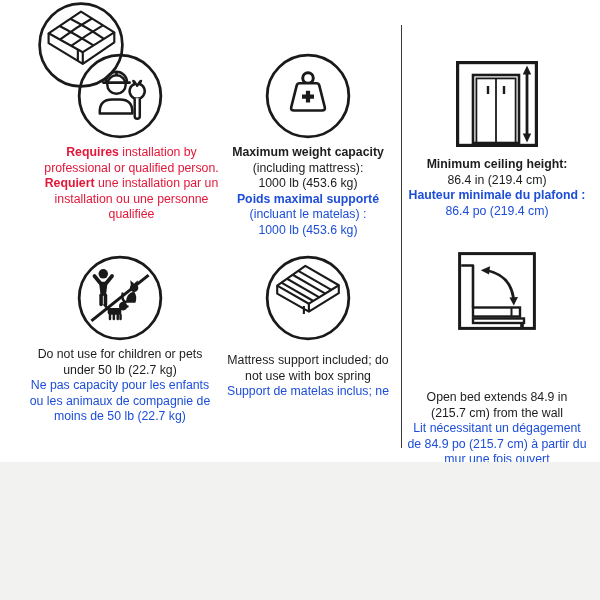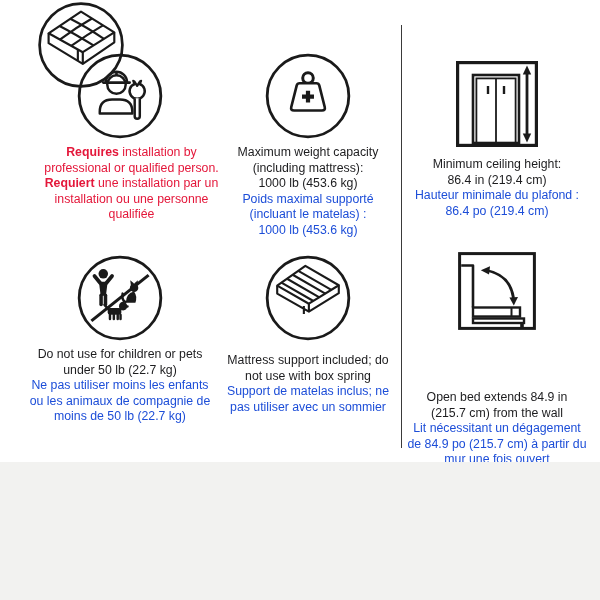--- a/index.html
+++ b/index.html
@@ -2,21 +2,21 @@
 <html><head>
 <meta charset="utf-8">
 <style>
   html,body{margin:0;padding:0;background:#fff;}
   .stage{position:relative;width:600px;height:600px;background:#ffffff;overflow:hidden;
          font-family:"Liberation Sans",sans-serif;color:#1d1d1f;}
   .cell{position:absolute;display:flex;flex-direction:column;align-items:center;text-align:center;}
   .cell svg{display:block;}
   .txt{font-size:12.3px;line-height:15.5px;}
   .ln{white-space:nowrap;}
-  .b{font-weight:normal;}
+  .b{font-weight:bold;}
   .gray{color:#1d4ed8;}
   .red{color:#e4173a;margin-left:23px;}
   .red b{font-weight:bold;}
   .vdivider{position:absolute;left:401px;top:25px;width:1px;height:423px;background:#3a3a3a;}
   .bottom{position:absolute;left:0;top:462px;width:600px;height:138px;background:#f2f2f0;}
   .ic{stroke:#1a1a1a;fill:none;stroke-width:2.5;}
 </style>
 </head>
 <body>
 
@@ -115,40 +115,39 @@
         <line x1="38.6" y1="69" x2="38.6" y2="74"></line>
         <line x1="43" y1="69" x2="43" y2="74"></line>
         <line x1="47.4" y1="69" x2="47.4" y2="74"></line>
         <line x1="50.6" y1="69" x2="50.6" y2="74"></line>
         <line x1="36.2" y1="62" x2="32.4" y2="57.8"></line>
       </g>
     </svg>
     <div class="txt" style="margin-top:5px;">
       <div class="ln">Do not use for children or pets</div>
       <div class="ln">under 50 lb (22.7 kg)</div>
-      <div class="ln gray">Ne pas utiliser moins les enfants</div>
+      <div class="ln gray">Ne pas capacity pour les enfants</div>
       <div class="ln gray">ou les animaux de compagnie de</div>
       <div class="ln gray">moins de 50 lb (22.7 kg)</div>
     </div>
   </div>
 
   <div class="cell" style="left:214px;top:254px;width:188px;">
     <svg width="88" height="88" viewBox="0 0 100 100" class="ic">
       <circle cx="50" cy="50" r="46.4" stroke-width="3.2"></circle>
       <g stroke-width="2.4" stroke-linejoin="round">
         <path d="M47,13.5 L85,35.5 L51,56.5 L15,36 Z"></path>
         <path d="M39,19.1 L76.5,40.8 M32.6,23.6 L69.7,45 M26.2,28.1 L62.9,49.2 M19.8,32.6 L56.1,53.4"></path>
         <path d="M15,36 L15,45 L51,65.5 L85,44.5 L85,35.5 M51,56.5 L51,65.5 M45.3,59.2 L45.3,68.2"></path>
       </g>
     </svg>
     <div class="txt" style="margin-top:11px;">
       <div class="ln">Mattress support included; do</div>
       <div class="ln">not use with box spring</div>
       <div class="ln gray">Support de matelas inclus; ne</div>
-      <div class="ln gray">pas utiliser avec un sommier</div>
     </div>
   </div>
 
   <div class="cell" style="left:402px;top:252px;width:190px;gap:44px;">
     <svg width="78" height="78" viewBox="0 0 78 78" class="ic">
       <rect x="1.6" y="1.6" width="74.8" height="74.8" stroke-width="3"></rect>
       <path d="M3.2,13.5 h11.8 v42" stroke-width="2.6" stroke-linejoin="round"></path>
       <rect x="15" y="55.5" width="47" height="9" stroke-width="2.4"></rect>
       <line x1="53.5" y1="55.5" x2="53.5" y2="64.5" stroke-width="2"></line>
       <rect x="15" y="66.5" width="51" height="4.5" stroke-width="2.4"></rect>

